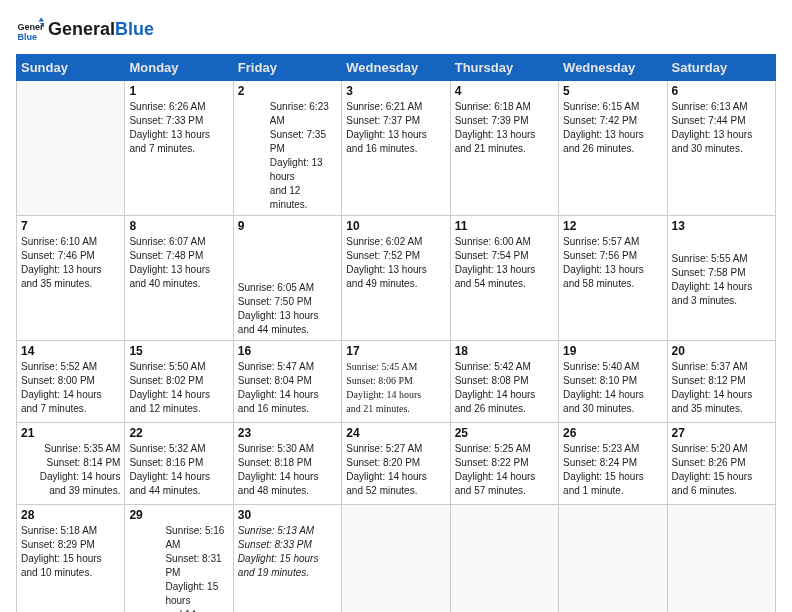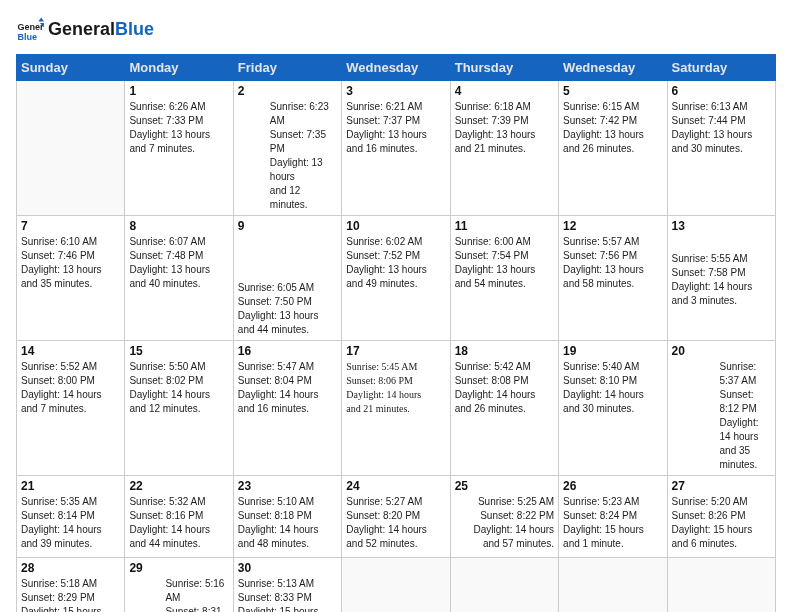--- a/index.html
+++ b/index.html
@@ -251,58 +251,58 @@
           </td>
           <td>
             <span class="day-num">19</span>
             <div class="day-info" style="white-space: pre-line;">Sunrise: 5:40 AM
 Sunset: 8:10 PM
 Daylight: 14 hours
 and 30 minutes.</div>
           </td>
           <td>
             <span class="day-num">20</span>
-            <div class="day-info" style="white-space: pre-line; margin-left: 48px;">Sunrise: 5:37 AM
+            <div class="day-info" style="white-space: pre-line;">Sunrise: 5:37 AM
 Sunset: 8:12 PM
 Daylight: 14 hours
 and 35 minutes.</div>
           </td>
         </tr>
         <tr>
           <td>
             <span class="day-num">21</span>
-            <div class="day-info" style="white-space: pre-line;">Sunrise: 5:35 AM
+            <div class="day-info" style="white-space: pre-line; text-align: right;">Sunrise: 5:35 AM
 Sunset: 8:14 PM
 Daylight: 14 hours
 and 39 minutes.</div>
           </td>
           <td>
             <span class="day-num">22</span>
             <div class="day-info" style="white-space: pre-line;">Sunrise: 5:32 AM
 Sunset: 8:16 PM
 Daylight: 14 hours
 and 44 minutes.</div>
           </td>
           <td>
             <span class="day-num">23</span>
-            <div class="day-info" style="white-space: pre-line;">Sunrise: 5:10 AM
+            <div class="day-info" style="white-space: pre-line;">Sunrise: 5:30 AM
 Sunset: 8:18 PM
 Daylight: 14 hours
 and 48 minutes.</div>
           </td>
           <td>
             <span class="day-num">24</span>
             <div class="day-info" style="white-space: pre-line;">Sunrise: 5:27 AM
 Sunset: 8:20 PM
 Daylight: 14 hours
 and 52 minutes.</div>
           </td>
           <td>
             <span class="day-num">25</span>
-            <div class="day-info" style="white-space: pre-line; text-align: right;">Sunrise: 5:25 AM
+            <div class="day-info" style="white-space: pre-line;">Sunrise: 5:25 AM
 Sunset: 8:22 PM
 Daylight: 14 hours
 and 57 minutes.</div>
           </td>
           <td>
             <span class="day-num">26</span>
             <div class="day-info" style="white-space: pre-line;">Sunrise: 5:23 AM
 Sunset: 8:24 PM
 Daylight: 15 hours
 and 1 minute.</div>
@@ -325,21 +325,21 @@
           </td>
           <td>
             <span class="day-num">29</span>
             <div class="day-info" style="white-space: pre-line; margin-left: 36px;">Sunrise: 5:16 AM
 Sunset: 8:31 PM
 Daylight: 15 hours
 and 14 minutes.</div>
           </td>
           <td>
             <span class="day-num">30</span>
-            <div class="day-info" style="white-space: pre-line;">Sunrise: 5:13 AM
+            <div class="day-info" style="white-space: pre-line; font-style: italic;">Sunrise: 5:13 AM
 Sunset: 8:33 PM
 Daylight: 15 hours
 and 19 minutes.</div>
           </td>
           <td class="empty"></td>
           <td class="empty"></td>
           <td class="empty"></td>
           <td class="empty"></td>
         </tr>
       </tbody>

